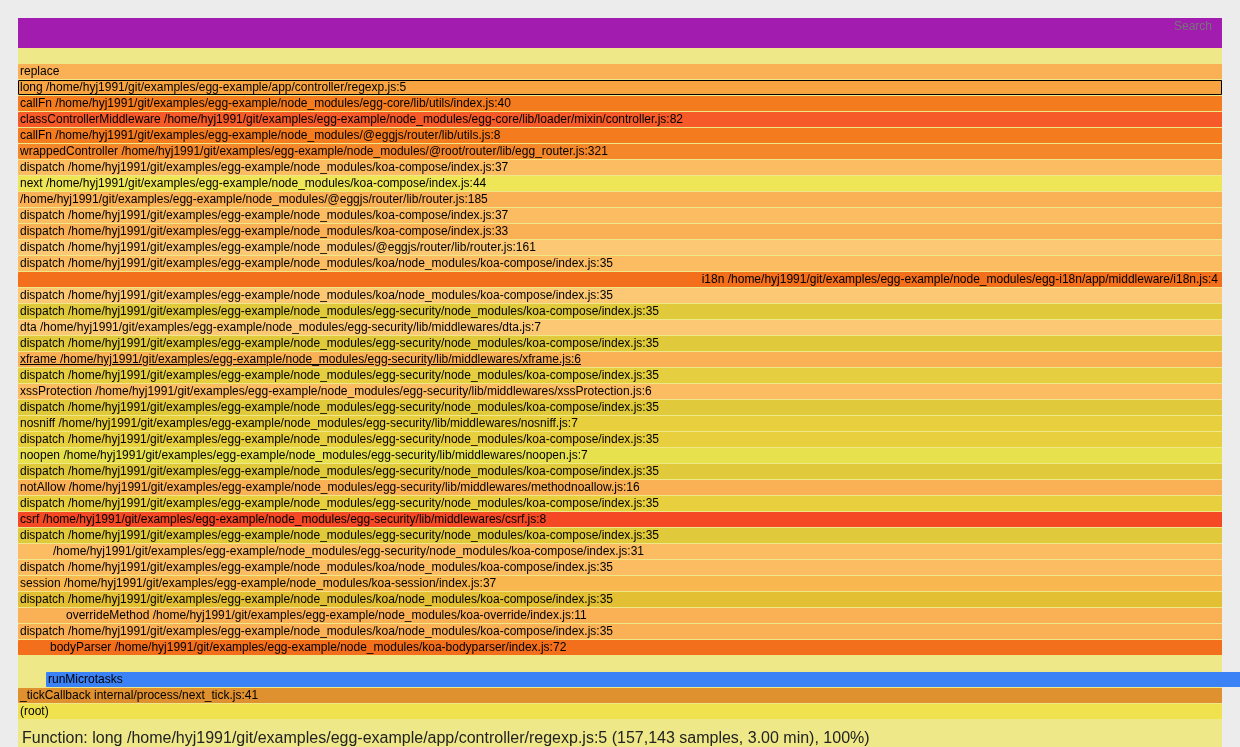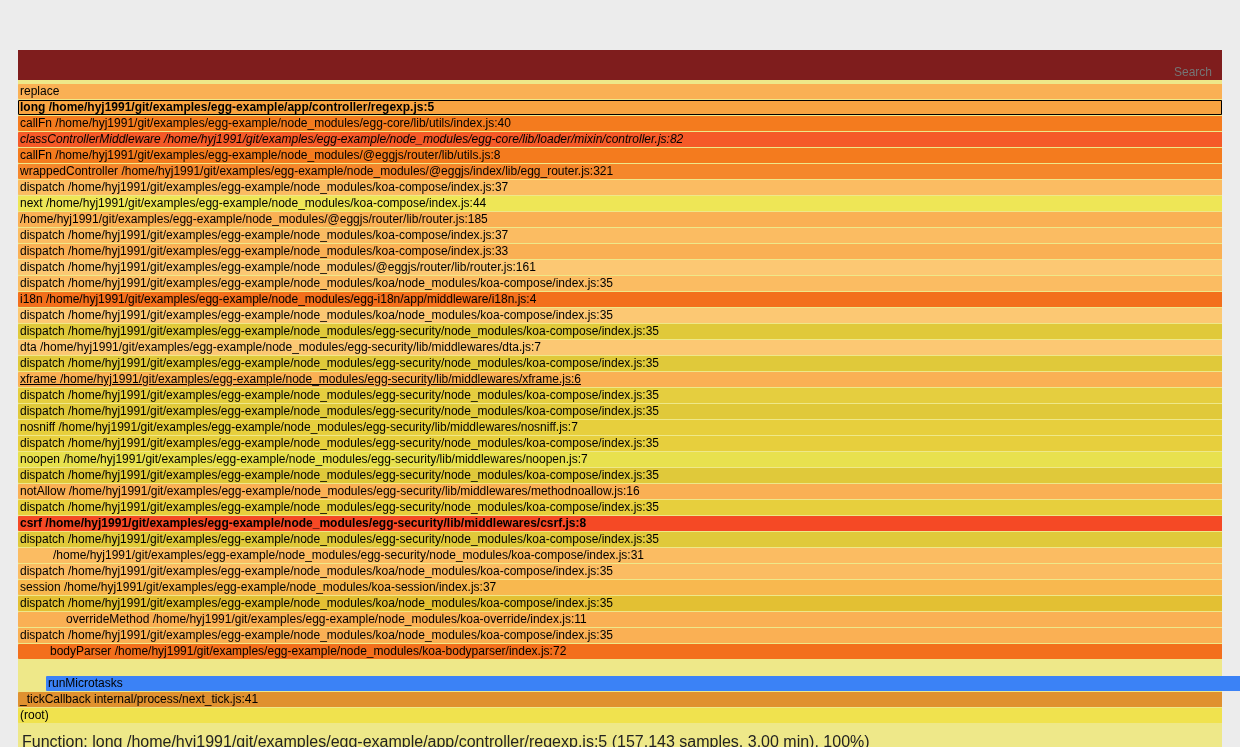--- a/index.html
+++ b/index.html
@@ -21,25 +21,24 @@
 
   .chart-area {
     background: #eee889;
     padding: 0;
     position: relative;
   }
 
   .toolbar {
     display: flex;
     justify-content: flex-end;
-    align-items: flex-end;
+    align-items: flex-start;
     height: 30px;
     padding: 0 8px 0 0;
-    background: #7f1d1d;
-    margin-top: 32px;
+    background: #a21caf;
   }
 
   .search {
     font-size: 12px;
     color: #bbb;
     font-family: inherit;
     border: none;
     background: transparent;
     outline: none;
     width: 80px;
@@ -54,39 +53,39 @@
   }
 
   .row {
     position: relative;
     height: 15px;
     margin-top: 1px;
     background: transparent;
     display: flex;
   }
 
-  .row:first-child { margin-top: 4px; padding-left: 43px; }
+  .row:first-child { margin-top: 16px; padding-left: 43px; }
 
   .frame {
     position: absolute;
     height: 15px;
     line-height: 14.5px;
     white-space: nowrap;
     overflow: hidden;
     padding: 0 4px 0 2px;
     font-size: 12px;
     color: #000;
     border-top-left-radius: 1px;
     border-bottom-left-radius: 1px;
     cursor: pointer;
   }
   .frame.selected {
     outline: 1px solid #000;
     outline-offset: -1px;
-    font-weight: bold;
+    font-weight: normal;
   }
 
   .footer {
     padding: 10px 2px 8px 4px;
     font-size: 16px;
     color: #222;
     font-family: Verdana, Geneva, sans-serif;
   }
 
   .spacer { background: #eee889; }
@@ -104,27 +103,27 @@
         <div class="row">
           <div class="frame" style="left: 0px; width: 1204px; background: rgb(250, 176, 84);">replace</div>
         </div>
         <div class="row">
           <div class="frame selected" style="left: 0px; width: 1204px; background: rgb(248, 164, 65);">long /home/hyj1991/git/examples/egg-example/app/controller/regexp.js:5</div>
         </div>
         <div class="row">
           <div class="frame" style="left: 0px; width: 1204px; background: rgb(244, 123, 30);">callFn /home/hyj1991/git/examples/egg-example/node_modules/egg-core/lib/utils/index.js:40</div>
         </div>
         <div class="row">
-          <div class="frame" style="left: 0px; width: 1204px; background: rgb(245, 90, 40); font-style: italic;">classControllerMiddleware /home/hyj1991/git/examples/egg-example/node_modules/egg-core/lib/loader/mixin/controller.js:82</div>
+          <div class="frame" style="left: 0px; width: 1204px; background: rgb(245, 90, 40);">classControllerMiddleware /home/hyj1991/git/examples/egg-example/node_modules/egg-core/lib/loader/mixin/controller.js:82</div>
         </div>
         <div class="row">
           <div class="frame" style="left: 0px; width: 1204px; background: rgb(244, 123, 30);">callFn /home/hyj1991/git/examples/egg-example/node_modules/@eggjs/router/lib/utils.js:8</div>
         </div>
         <div class="row">
-          <div class="frame" style="left: 0px; width: 1204px; background: rgb(245, 135, 43);">wrappedController /home/hyj1991/git/examples/egg-example/node_modules/@eggjs/index/lib/egg_router.js:321</div>
+          <div class="frame" style="left: 0px; width: 1204px; background: rgb(245, 135, 43);">wrappedController /home/hyj1991/git/examples/egg-example/node_modules/@root/router/lib/egg_router.js:321</div>
         </div>
         <div class="row">
           <div class="frame" style="left: 0px; width: 1204px; background: rgb(251, 188, 98);">dispatch /home/hyj1991/git/examples/egg-example/node_modules/koa-compose/index.js:37</div>
         </div>
         <div class="row">
           <div class="frame" style="left: 0px; width: 1204px; background: rgb(238, 230, 86);">next /home/hyj1991/git/examples/egg-example/node_modules/koa-compose/index.js:44</div>
         </div>
         <div class="row">
           <div class="frame" style="left: 0px; width: 1204px; background: rgb(250, 176, 84);">/home/hyj1991/git/examples/egg-example/node_modules/@eggjs/router/lib/router.js:185</div>
         </div>
@@ -134,41 +133,44 @@
         <div class="row">
           <div class="frame" style="left: 0px; width: 1204px; background: rgb(250, 176, 84);">dispatch /home/hyj1991/git/examples/egg-example/node_modules/koa-compose/index.js:33</div>
         </div>
         <div class="row">
           <div class="frame" style="left: 0px; width: 1204px; background: rgb(252, 200, 115);">dispatch /home/hyj1991/git/examples/egg-example/node_modules/@eggjs/router/lib/router.js:161</div>
         </div>
         <div class="row">
           <div class="frame" style="left: 0px; width: 1204px; background: rgb(251, 188, 98);">dispatch /home/hyj1991/git/examples/egg-example/node_modules/koa/node_modules/koa-compose/index.js:35</div>
         </div>
         <div class="row">
-          <div class="frame" style="left: 0px; width: 1204px; background: rgb(243, 111, 28);">i18n /home/hyj1991/git/examples/egg-example/node_modules/egg-i18n/app/middleware/i18n.js:4</div>
+          <div class="frame" style="left: 0px; width: 1204px; background: rgb(243, 111, 28); text-align: right;">i18n /home/hyj1991/git/examples/egg-example/node_modules/egg-i18n/app/middleware/i18n.js:4</div>
         </div>
         <div class="row">
           <div class="frame" style="left: 0px; width: 1204px; background: rgb(252, 200, 115);">dispatch /home/hyj1991/git/examples/egg-example/node_modules/koa/node_modules/koa-compose/index.js:35</div>
         </div>
         <div class="row">
           <div class="frame" style="left: 0px; width: 1204px; background: rgb(224, 201, 58);">dispatch /home/hyj1991/git/examples/egg-example/node_modules/egg-security/node_modules/koa-compose/index.js:35</div>
         </div>
         <div class="row">
           <div class="frame" style="left: 0px; width: 1204px; background: rgb(252, 200, 115);">dta /home/hyj1991/git/examples/egg-example/node_modules/egg-security/lib/middlewares/dta.js:7</div>
         </div>
         <div class="row">
           <div class="frame" style="left: 0px; width: 1204px; background: rgb(224, 201, 58);">dispatch /home/hyj1991/git/examples/egg-example/node_modules/egg-security/node_modules/koa-compose/index.js:35</div>
         </div>
         <div class="row">
           <div class="frame" style="left: 0px; width: 1204px; background: rgb(250, 176, 84); text-decoration: underline;">xframe /home/hyj1991/git/examples/egg-example/node_modules/egg-security/lib/middlewares/xframe.js:6</div>
         </div>
         <div class="row">
           <div class="frame" style="left: 0px; width: 1204px; background: rgb(229, 206, 63);">dispatch /home/hyj1991/git/examples/egg-example/node_modules/egg-security/node_modules/koa-compose/index.js:35</div>
         </div>
         <div class="row">
+          <div class="frame" style="left: 0px; width: 1204px; background: rgb(251, 188, 98);">xssProtection /home/hyj1991/git/examples/egg-example/node_modules/egg-security/lib/middlewares/xssProtection.js:6</div>
+        </div>
+        <div class="row">
           <div class="frame" style="left: 0px; width: 1204px; background: rgb(224, 201, 58);">dispatch /home/hyj1991/git/examples/egg-example/node_modules/egg-security/node_modules/koa-compose/index.js:35</div>
         </div>
         <div class="row">
           <div class="frame" style="left: 0px; width: 1204px; background: rgb(231, 207, 61);">nosniff /home/hyj1991/git/examples/egg-example/node_modules/egg-security/lib/middlewares/nosniff.js:7</div>
         </div>
         <div class="row">
           <div class="frame" style="left: 0px; width: 1204px; background: rgb(231, 207, 61);">dispatch /home/hyj1991/git/examples/egg-example/node_modules/egg-security/node_modules/koa-compose/index.js:35</div>
         </div>
         <div class="row">
           <div class="frame" style="left: 0px; width: 1204px; background: rgb(232, 225, 78);">noopen /home/hyj1991/git/examples/egg-example/node_modules/egg-security/lib/middlewares/noopen.js:7</div>
@@ -176,21 +178,21 @@
         <div class="row">
           <div class="frame" style="left: 0px; width: 1204px; background: rgb(224, 201, 58);">dispatch /home/hyj1991/git/examples/egg-example/node_modules/egg-security/node_modules/koa-compose/index.js:35</div>
         </div>
         <div class="row">
           <div class="frame" style="left: 0px; width: 1204px; background: rgb(250, 176, 84);">notAllow /home/hyj1991/git/examples/egg-example/node_modules/egg-security/lib/middlewares/methodnoallow.js:16</div>
         </div>
         <div class="row">
           <div class="frame" style="left: 0px; width: 1204px; background: rgb(231, 207, 61);">dispatch /home/hyj1991/git/examples/egg-example/node_modules/egg-security/node_modules/koa-compose/index.js:35</div>
         </div>
         <div class="row">
-          <div class="frame" style="left: 0px; width: 1204px; background: rgb(245, 73, 37); font-weight: bold;">csrf /home/hyj1991/git/examples/egg-example/node_modules/egg-security/lib/middlewares/csrf.js:8</div>
+          <div class="frame" style="left: 0px; width: 1204px; background: rgb(245, 73, 37);">csrf /home/hyj1991/git/examples/egg-example/node_modules/egg-security/lib/middlewares/csrf.js:8</div>
         </div>
         <div class="row">
           <div class="frame" style="left: 0px; width: 1204px; background: rgb(224, 201, 58);">dispatch /home/hyj1991/git/examples/egg-example/node_modules/egg-security/node_modules/koa-compose/index.js:35</div>
         </div>
         <div class="row">
           <div class="frame" style="left: 0px; width: 1204px; background: rgb(251, 188, 98); padding-left: 35px;">/home/hyj1991/git/examples/egg-example/node_modules/egg-security/node_modules/koa-compose/index.js:31</div>
         </div>
         <div class="row">
           <div class="frame" style="left: 0px; width: 1204px; background: rgb(251, 188, 98);">dispatch /home/hyj1991/git/examples/egg-example/node_modules/koa/node_modules/koa-compose/index.js:35</div>
         </div>

